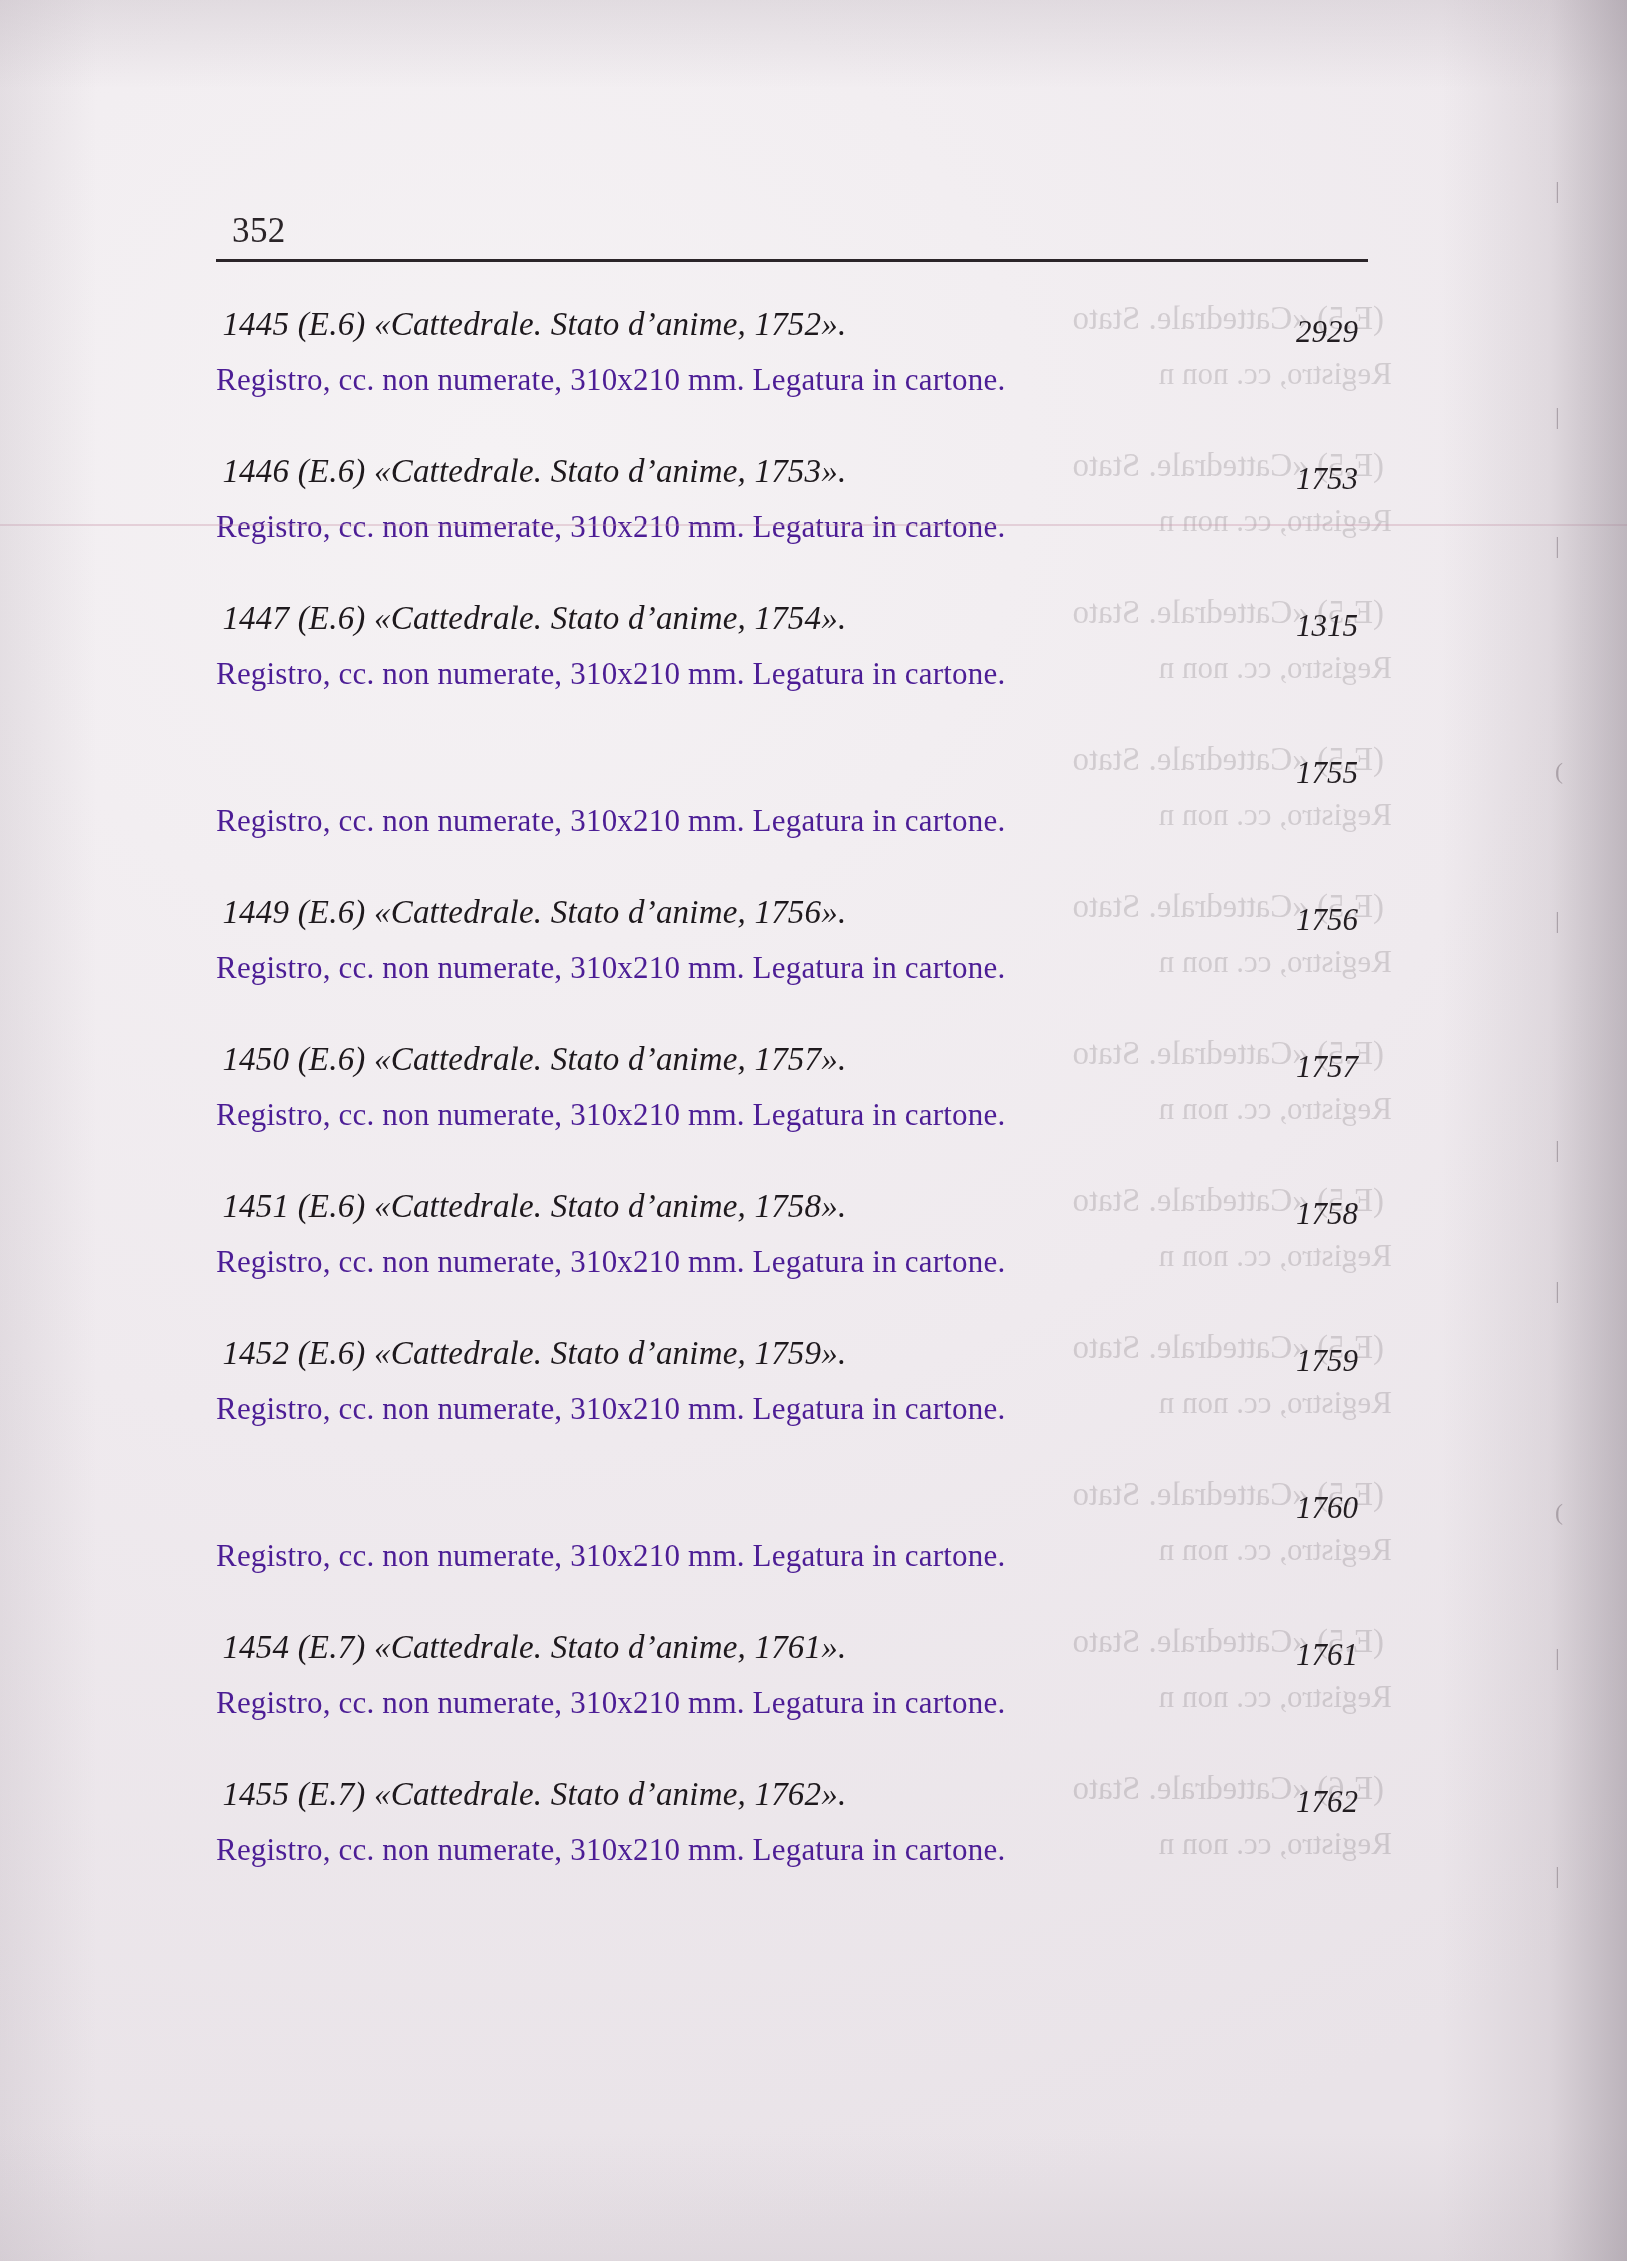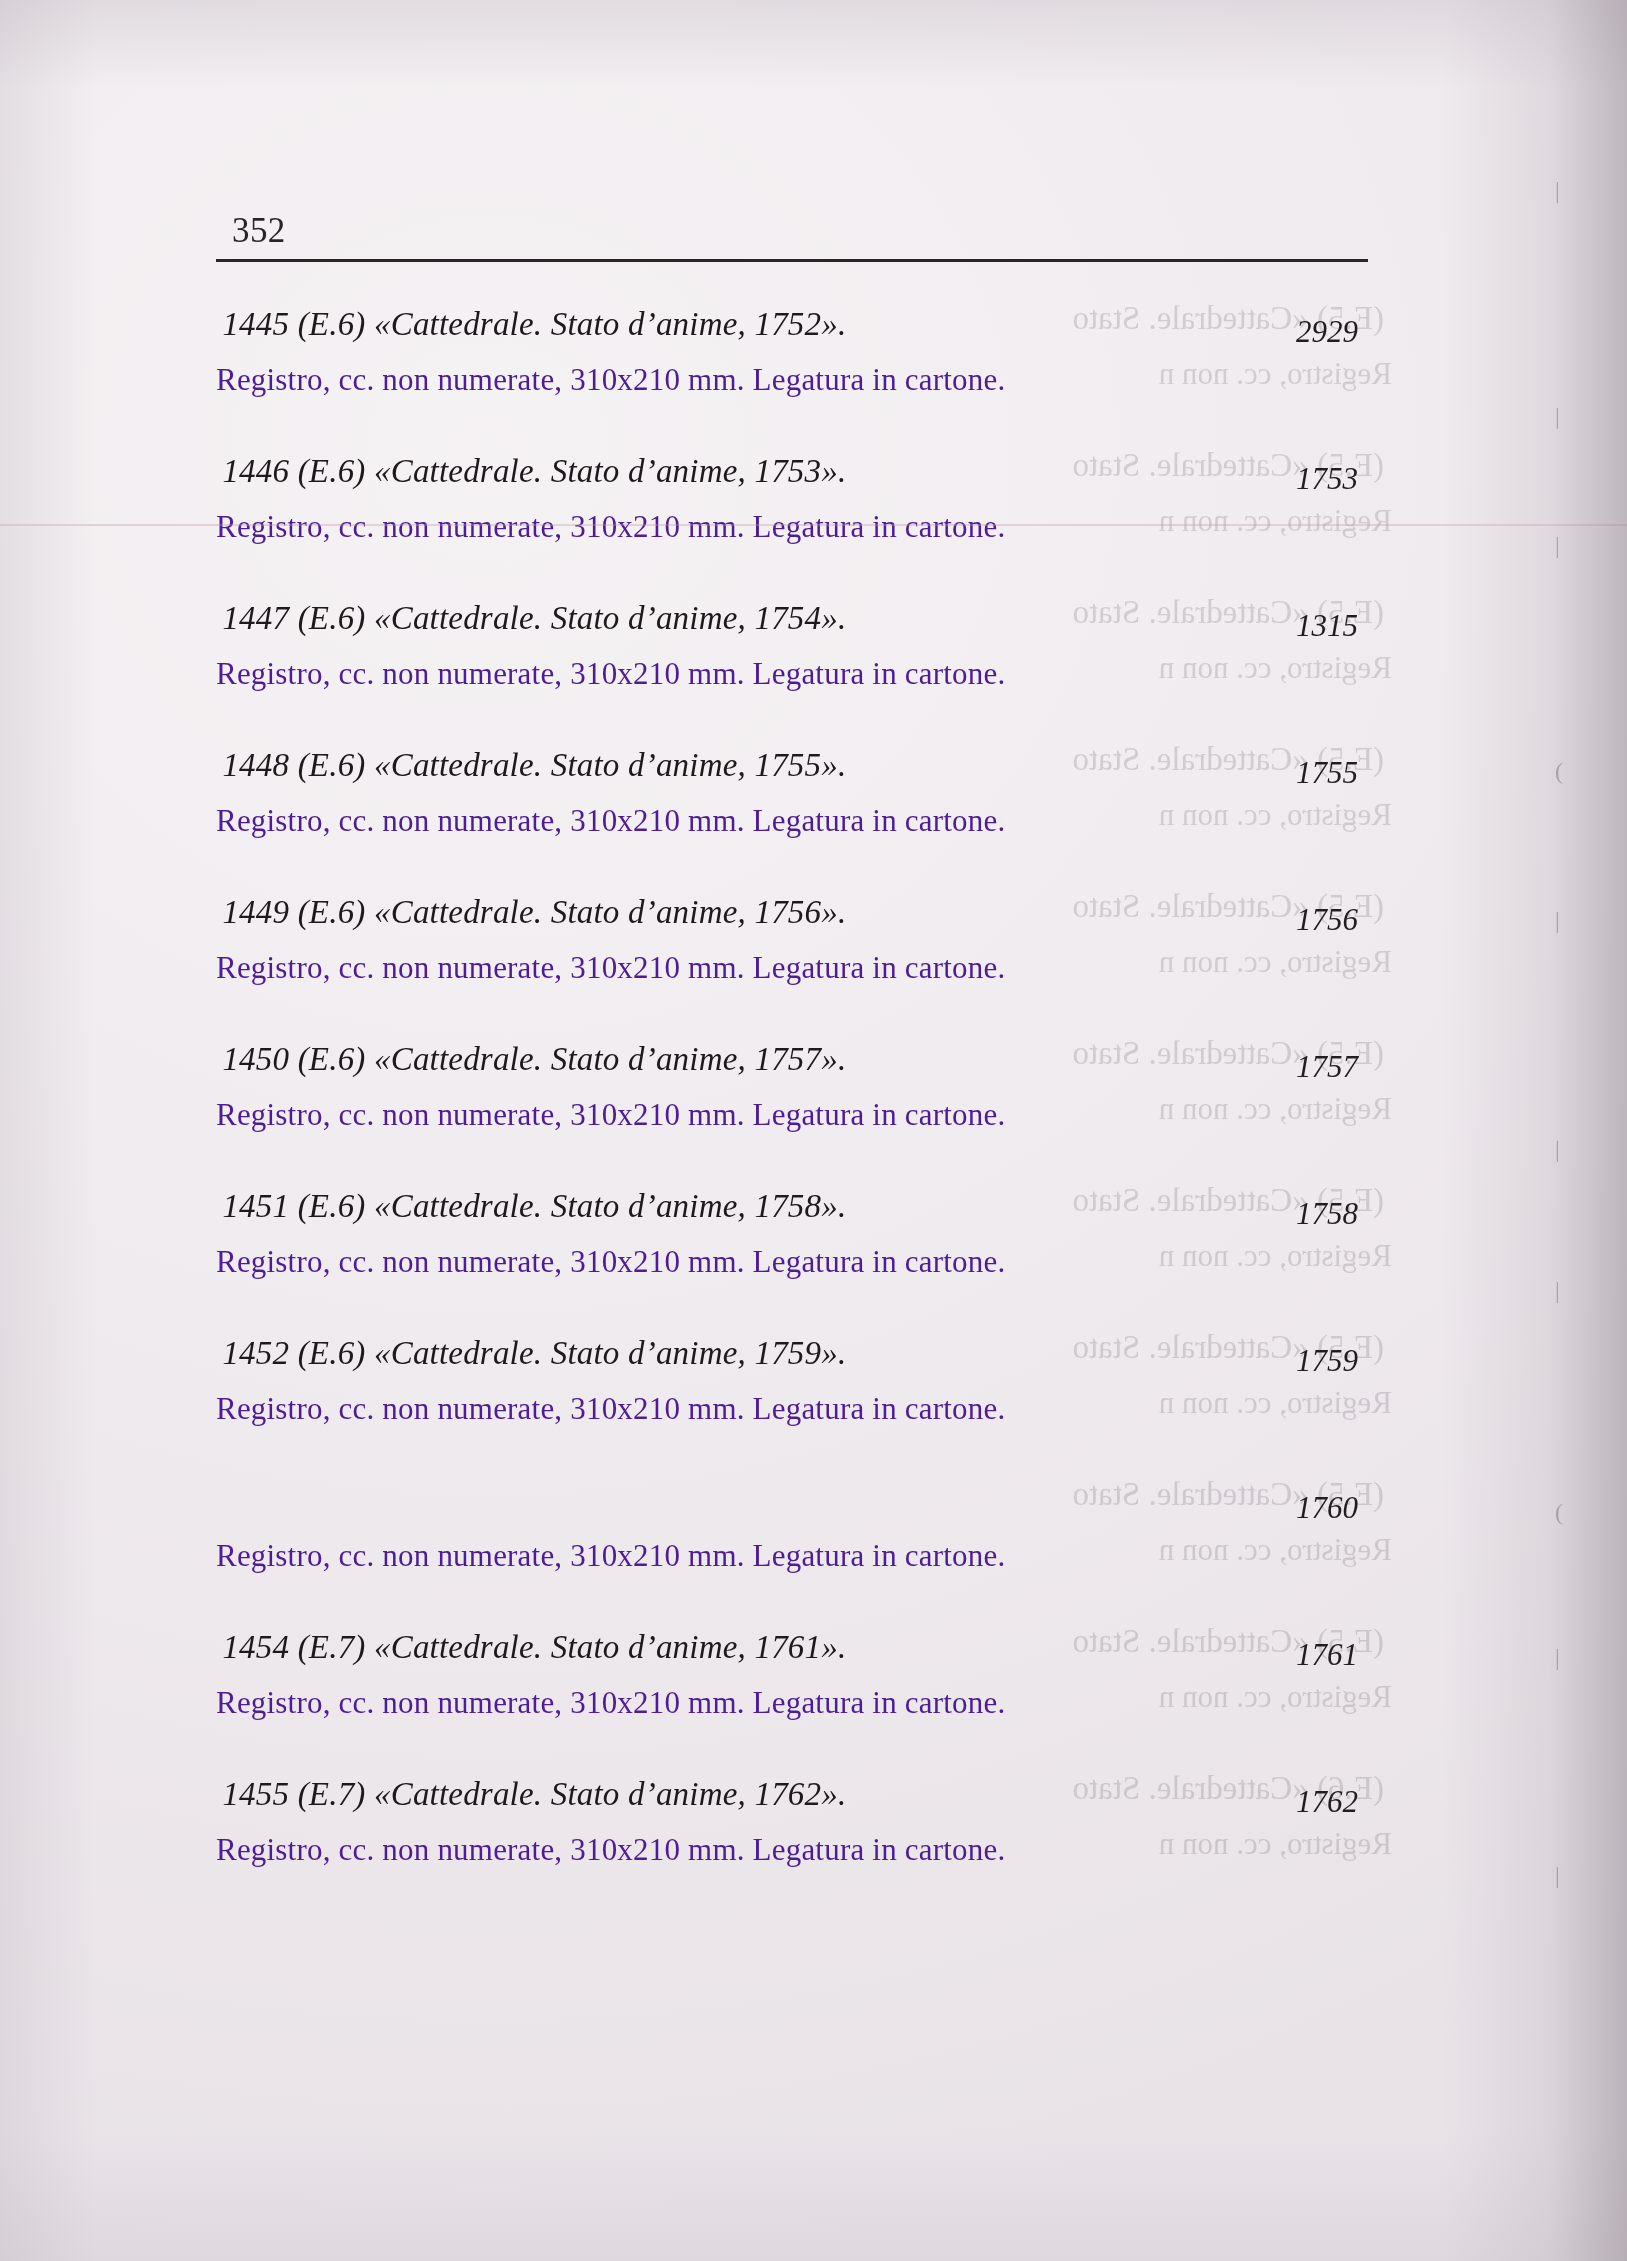--- a/index.html
+++ b/index.html
@@ -259,21 +259,20 @@
       <div class="desc">Registro, cc. non numerate, 310x210 mm. Legatura in cartone.</div>
     </div>
 
     <div class="entry">
       <div class="title">1447 (E.6) «Cattedrale. Stato d’anime, 1754».</div>
       <div class="year">1315</div>
       <div class="desc">Registro, cc. non numerate, 310x210 mm. Legatura in cartone.</div>
     </div>
 
     <div class="entry">
-      <div class="title">1448 (E.6) «Cattedrale. Stato d’anime, 1755».</div>
       <div class="year">1755</div>
       <div class="desc">Registro, cc. non numerate, 310x210 mm. Legatura in cartone.</div>
     </div>
 
     <div class="entry">
       <div class="title">1449 (E.6) «Cattedrale. Stato d’anime, 1756».</div>
       <div class="year">1756</div>
       <div class="desc">Registro, cc. non numerate, 310x210 mm. Legatura in cartone.</div>
     </div>
 

